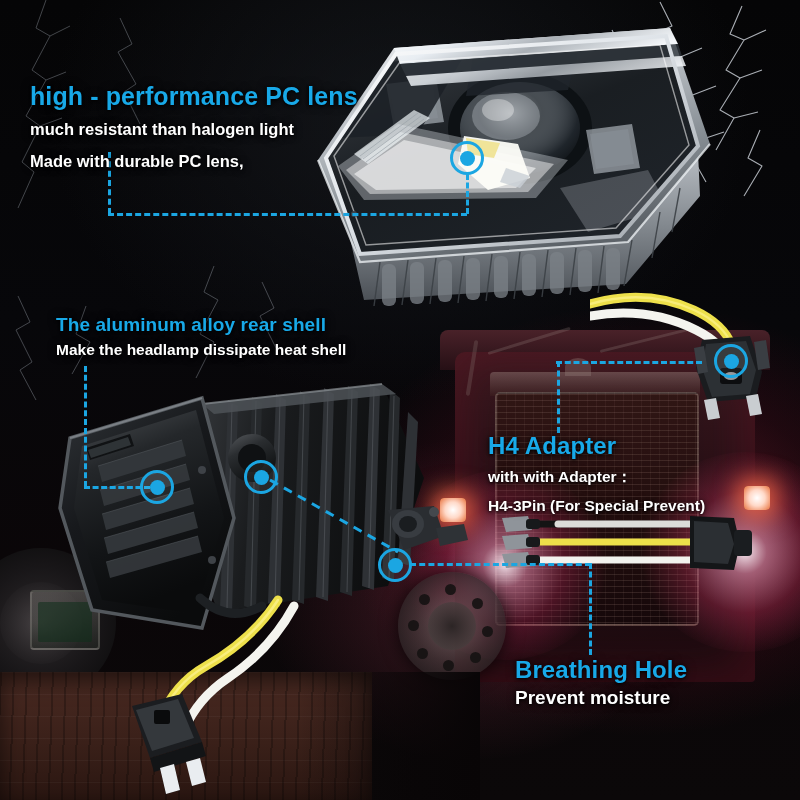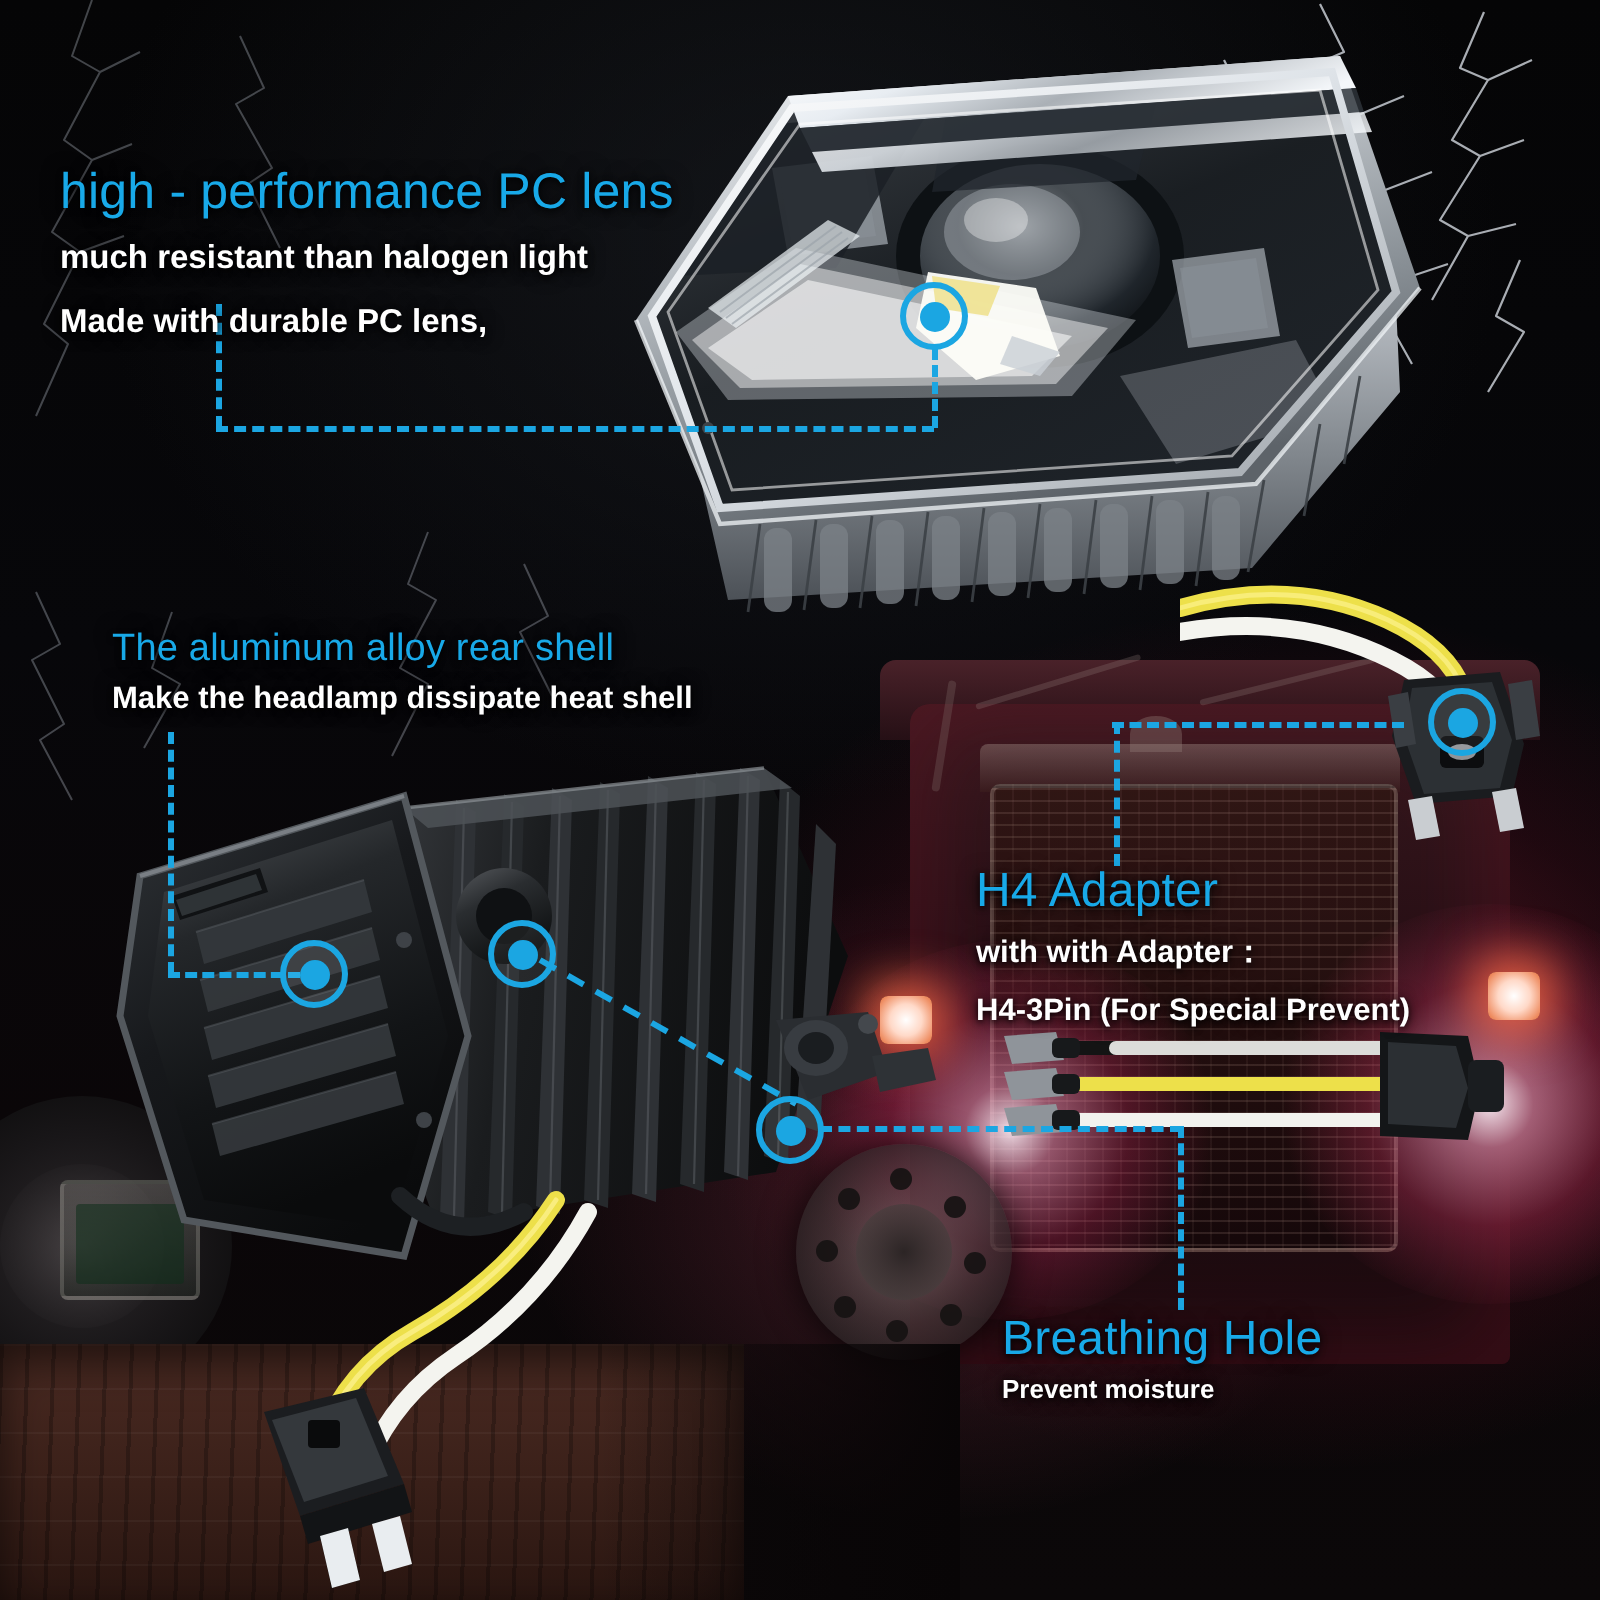--- a/index.html
+++ b/index.html
@@ -70,36 +70,36 @@
   .wood-fade{position:absolute;left:300px;top:672px;width:180px;height:128px;
     background:linear-gradient(90deg,rgba(42,22,17,0),rgba(8,5,6,1));}
   
   .bolts{position:absolute;inset:0;pointer-events:none;}
   
   .lamp-top{position:absolute;left:268px;top:18px;width:470px;height:290px;}
   
   .lamp-rear{position:absolute;left:52px;top:360px;width:420px;height:300px;}
   
   .callout{position:absolute;}
-  .c-title{color:#18a9e8;font-weight:normal;letter-spacing:.1px;white-space:nowrap;
+  .c-title{color:#18a9e8;font-weight:bold;letter-spacing:.1px;white-space:nowrap;
     text-shadow:0 1px 3px rgba(0,0,0,.95),0 0 10px rgba(0,0,0,.8);}
   .c-sub{color:#fff;font-weight:bold;white-space:nowrap;
     text-shadow:0 1px 3px rgba(0,0,0,.95),0 0 9px rgba(0,0,0,.85);}
   #co-lens{left:30px;top:82px;}
   #co-lens .c-title{font-size:25px;}
   #co-lens .c-sub{font-size:16.5px;line-height:27px;margin-top:5px;}
   #co-shell{left:56px;top:314px;}
   #co-shell .c-title{font-size:19px;}
   #co-shell .c-sub{font-size:15.5px;margin-top:5px;}
   #co-h4{left:488px;top:432px;}
   #co-h4 .c-title{font-size:24px;}
   #co-h4 .c-sub{font-size:15.5px;line-height:25px;margin-top:4px;}
-  #co-breath{left:501px;top:656px;}
+  #co-breath{left:515px;top:656px;}
   #co-breath .c-title{font-size:24px;}
-  #co-breath .c-sub{font-size:13px;margin-top:3px;}
+  #co-breath .c-sub{font-size:19px;margin-top:3px;}
   
   .dash-h{position:absolute;height:0;border-top:3px dashed #1ba6e2;}
   .dash-v{position:absolute;width:0;border-left:3px dashed #1ba6e2;}
   
   .marker{position:absolute;width:34px;height:34px;border-radius:50%;
     border:3.5px solid #1ba6e2;box-sizing:border-box;
     display:flex;align-items:center;justify-content:center;
     background:rgba(255,255,255,.06);}
   .marker:after{content:"";width:15px;height:15px;border-radius:50%;background:#1ba6e2;}
 </style>

